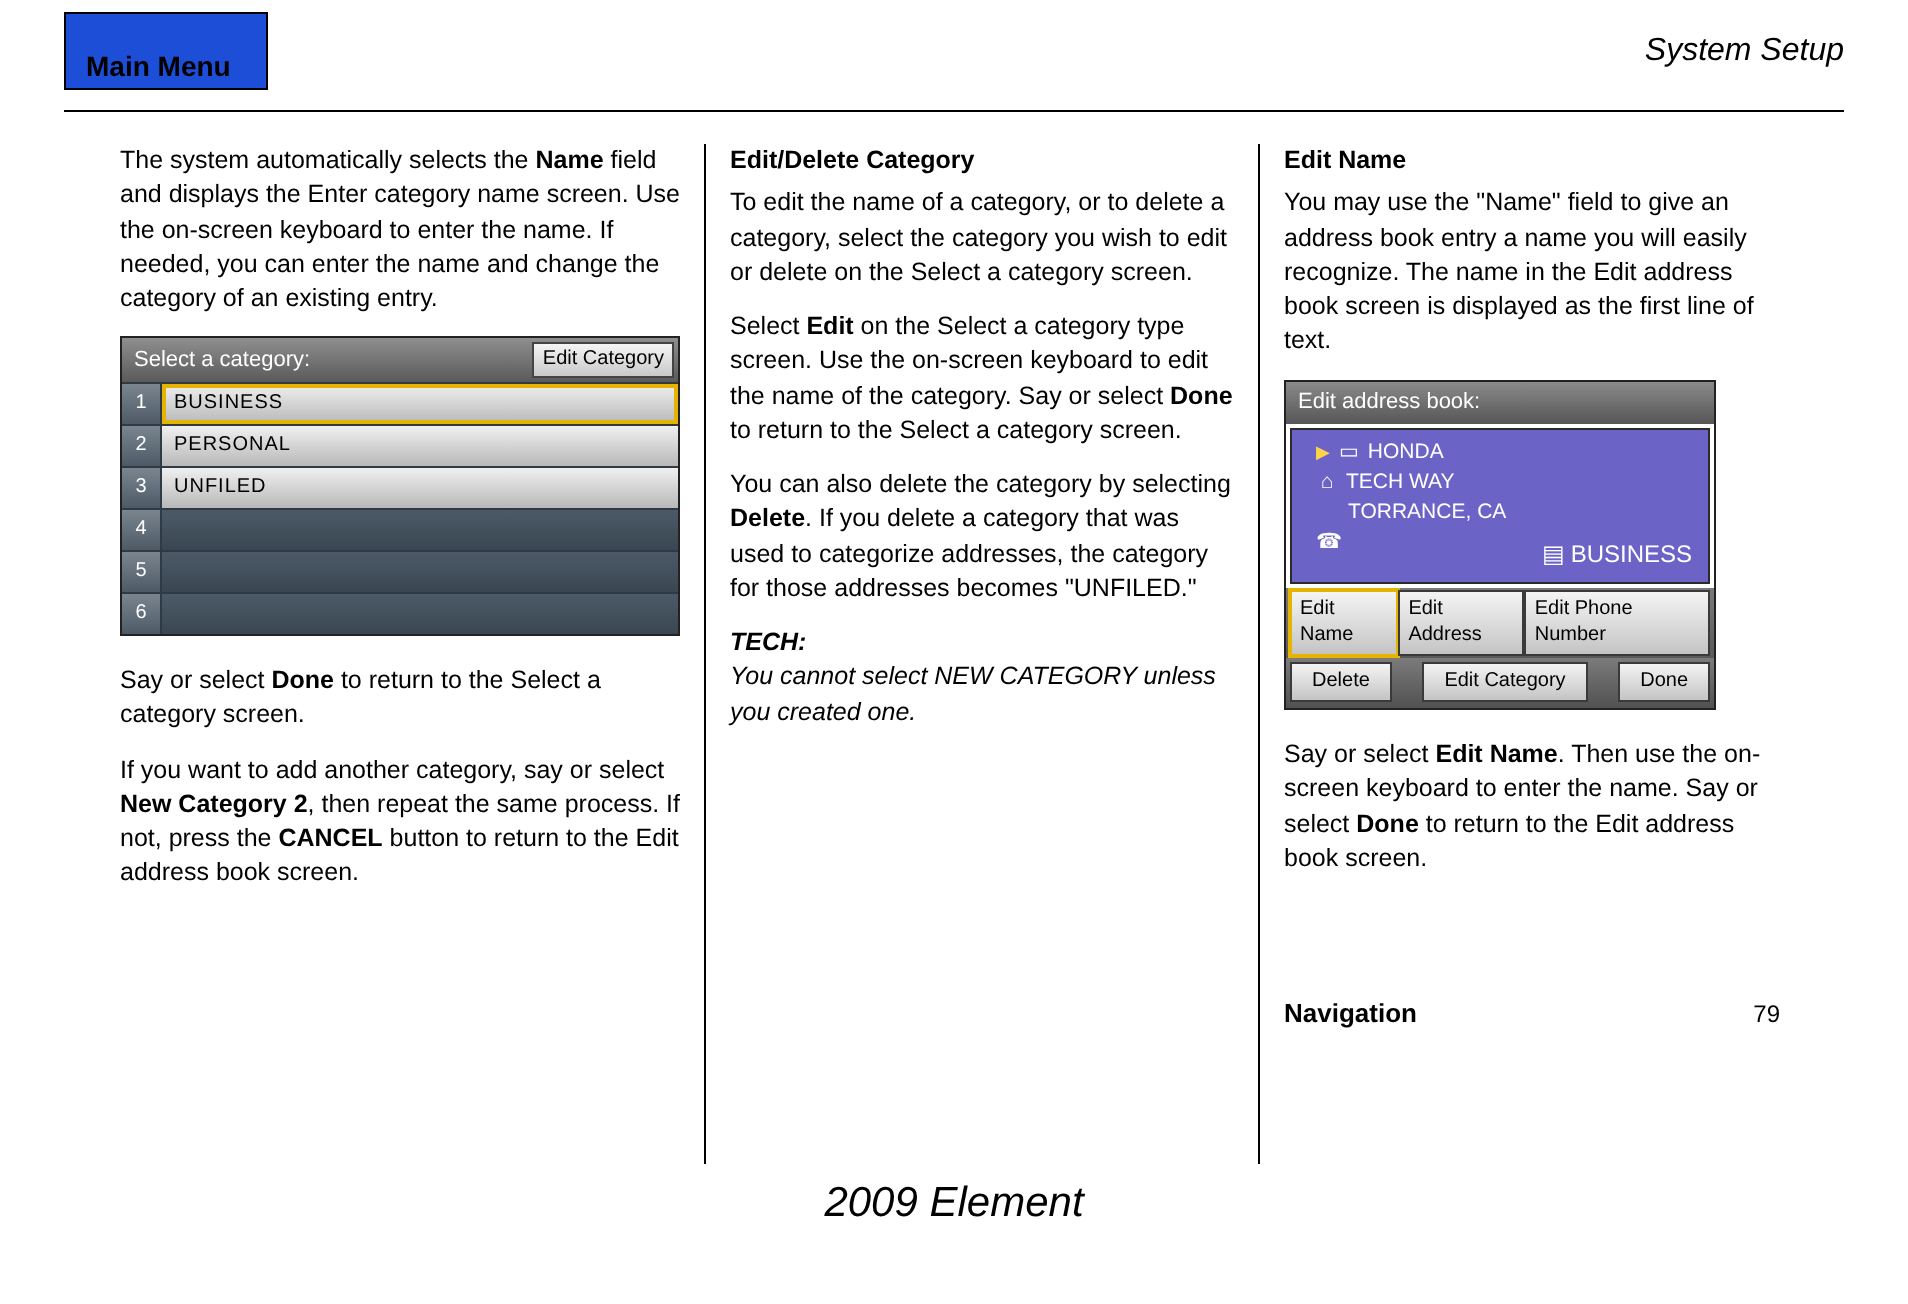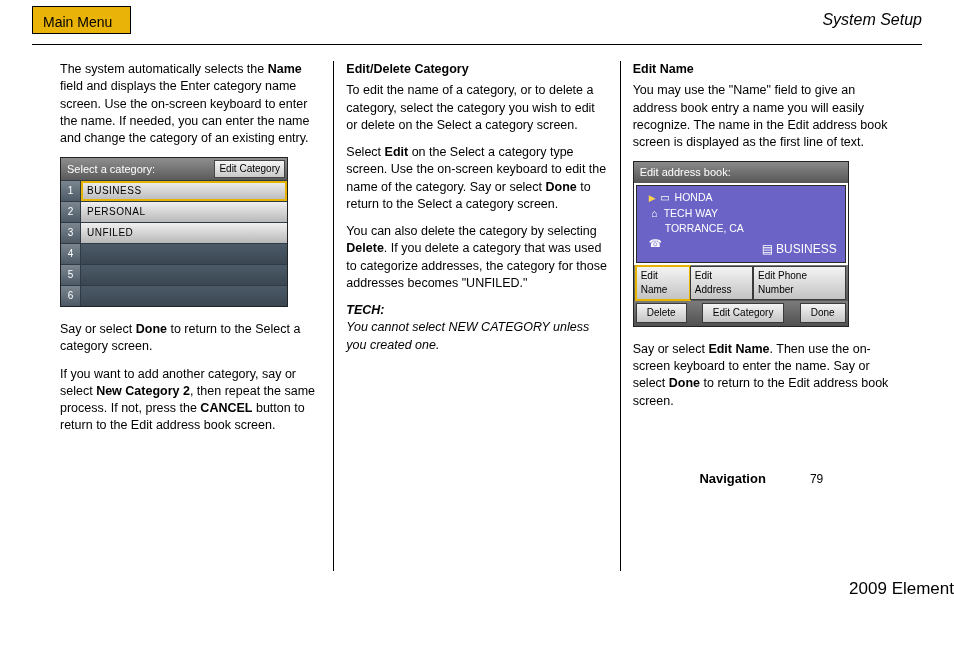--- a/index.html
+++ b/index.html
@@ -12,24 +12,24 @@
     position: relative;
     background: #fff;
   }
   .header-row {
     display: flex;
     align-items: center;
     padding: 6px 32px 0 32px;
   }
   .tab-box {
     border: 1.5px solid #000;
-    padding: 7px 18px 3px 10px;
+    padding: 18px 18px 3px 10px;
     font-size: 14px;
-    font-weight: normal;
-    background: #eab308;
+    font-weight: bold;
+    background: #1d4ed8;
   }
   .spacer { flex: 1; }
   .page-num {
     text-align: right;
     font-size: 12px;
     padding-right: 4px;
   }
   .hr {
     border-top: 1.5px solid #000;
     margin: 10px 32px 16px 32px;
@@ -46,21 +46,21 @@
     line-height: 1.38;
   }
   .col + .col { border-left: 1px solid #000; }
   .col p { margin-bottom: 10px; }
   .col .tight { margin-bottom: 4px; }
   .emph { font-style: italic; }
   .bold { font-weight: bold; }
 
   
   .nav-shot {
-    width: 228px;
+    width: 280px;
     margin: 10px 0 14px 0;
     font-family: Verdana, Geneva, sans-serif;
     font-size: 10px;
     border: 1px solid #222;
   }
   .nav-header {
     background: linear-gradient(#8f8f8f, #5a5a5a);
     color: #fff;
     display: flex;
     align-items: center;
@@ -155,23 +155,24 @@
     border: 1px solid #3a3a3a;
     padding: 2px 4px;
     font-size: 10px;
     cursor: pointer;
   }
   .ebtn.sel { outline: 2px solid #e4b400; outline-offset: -1px; }
   .ebtn.wide { padding: 2px 10px; }
   .sym { display:inline-block; width:11px; text-align:center; }
 
   .footer {
-    text-align: right;
-    font-size: 17px;
+    text-align: center;
+    font-size: 21px;
     padding-top: 8px;
+    font-style: italic;
   }
 </style>
 </head>
 <body>
 
 <div class="header-row">
   <div class="tab-box">Main Menu</div>
   <div class="spacer"></div>
   <div style="font-style:italic;font-size:16px;">System Setup</div>
 </div>
@@ -261,20 +262,20 @@
       </div>
       <div class="edit-btn-row2">
         <span class="ebtn wide">Delete</span>
         <span class="ebtn wide">Edit Category</span>
         <span class="ebtn wide">Done</span>
       </div>
     </div>
 
     <p>Say or select <span class="bold">Edit Name</span>. Then use the on-screen keyboard to enter the name. Say or select <span class="bold">Done</span> to return to the Edit address book screen.</p>
 
-    <div style="display:flex;justify-content:center;align-items:flex-end;margin-top:60px;gap:44px;">
+    <div style="display:flex;justify-content:space-between;align-items:flex-end;margin-top:60px;gap:44px;">
       <span style="font-weight:bold;font-size:13px;">Navigation</span>
       <span class="page-num">79</span>
     </div>
   </div>
 </div>
 
 <div class="footer">2009  Element</div>
 
 </body></html>

